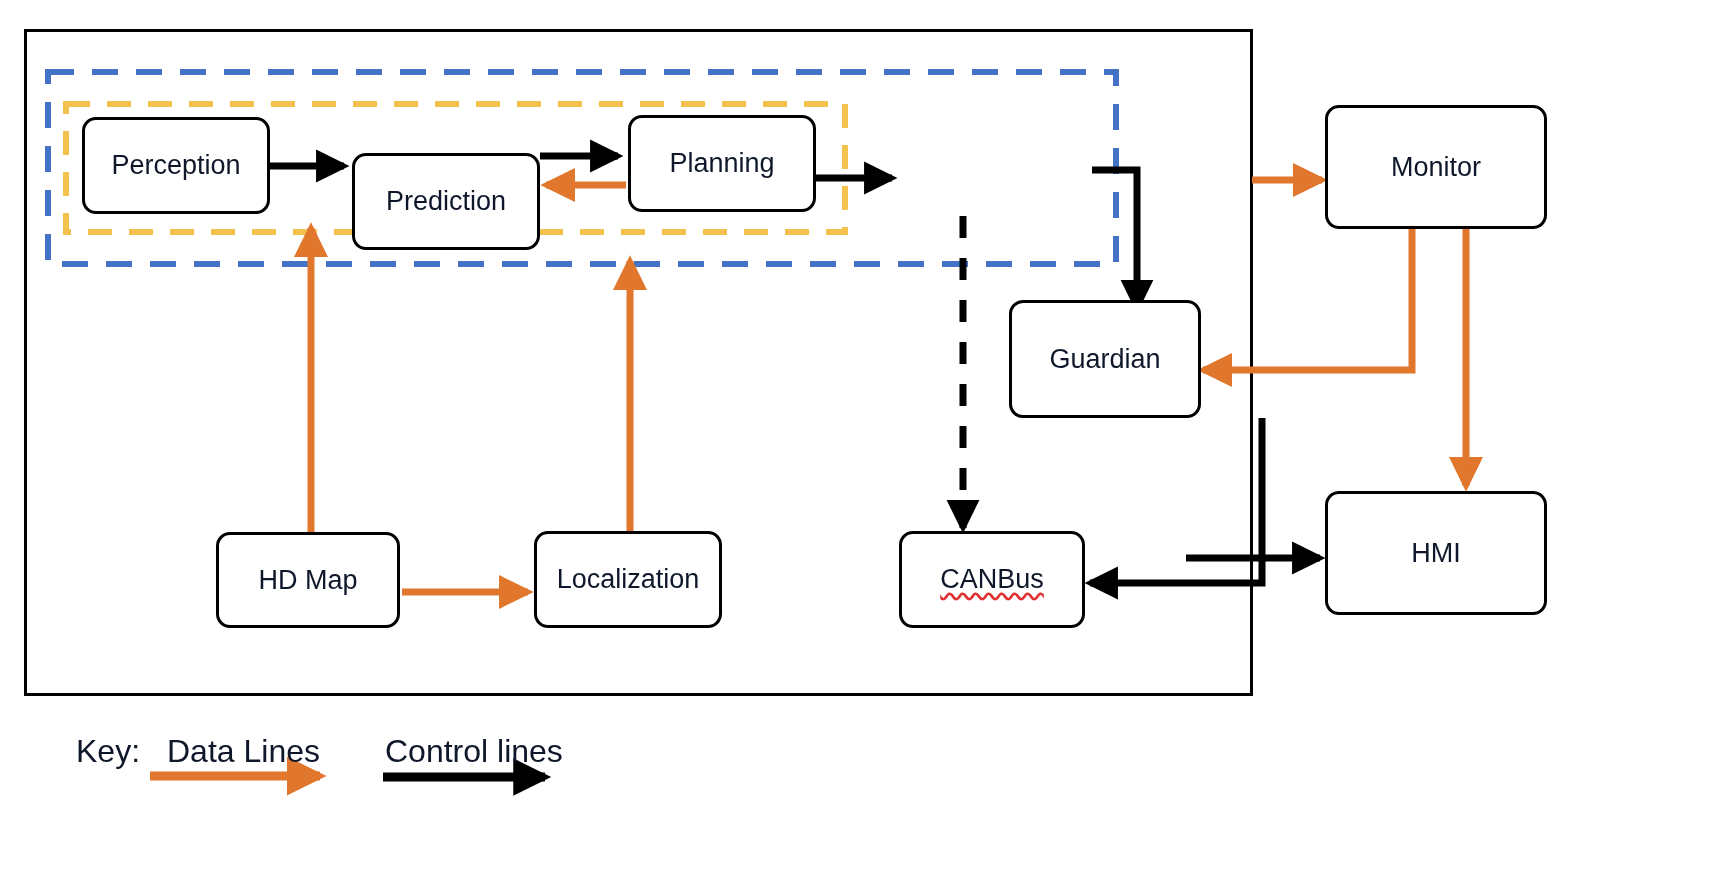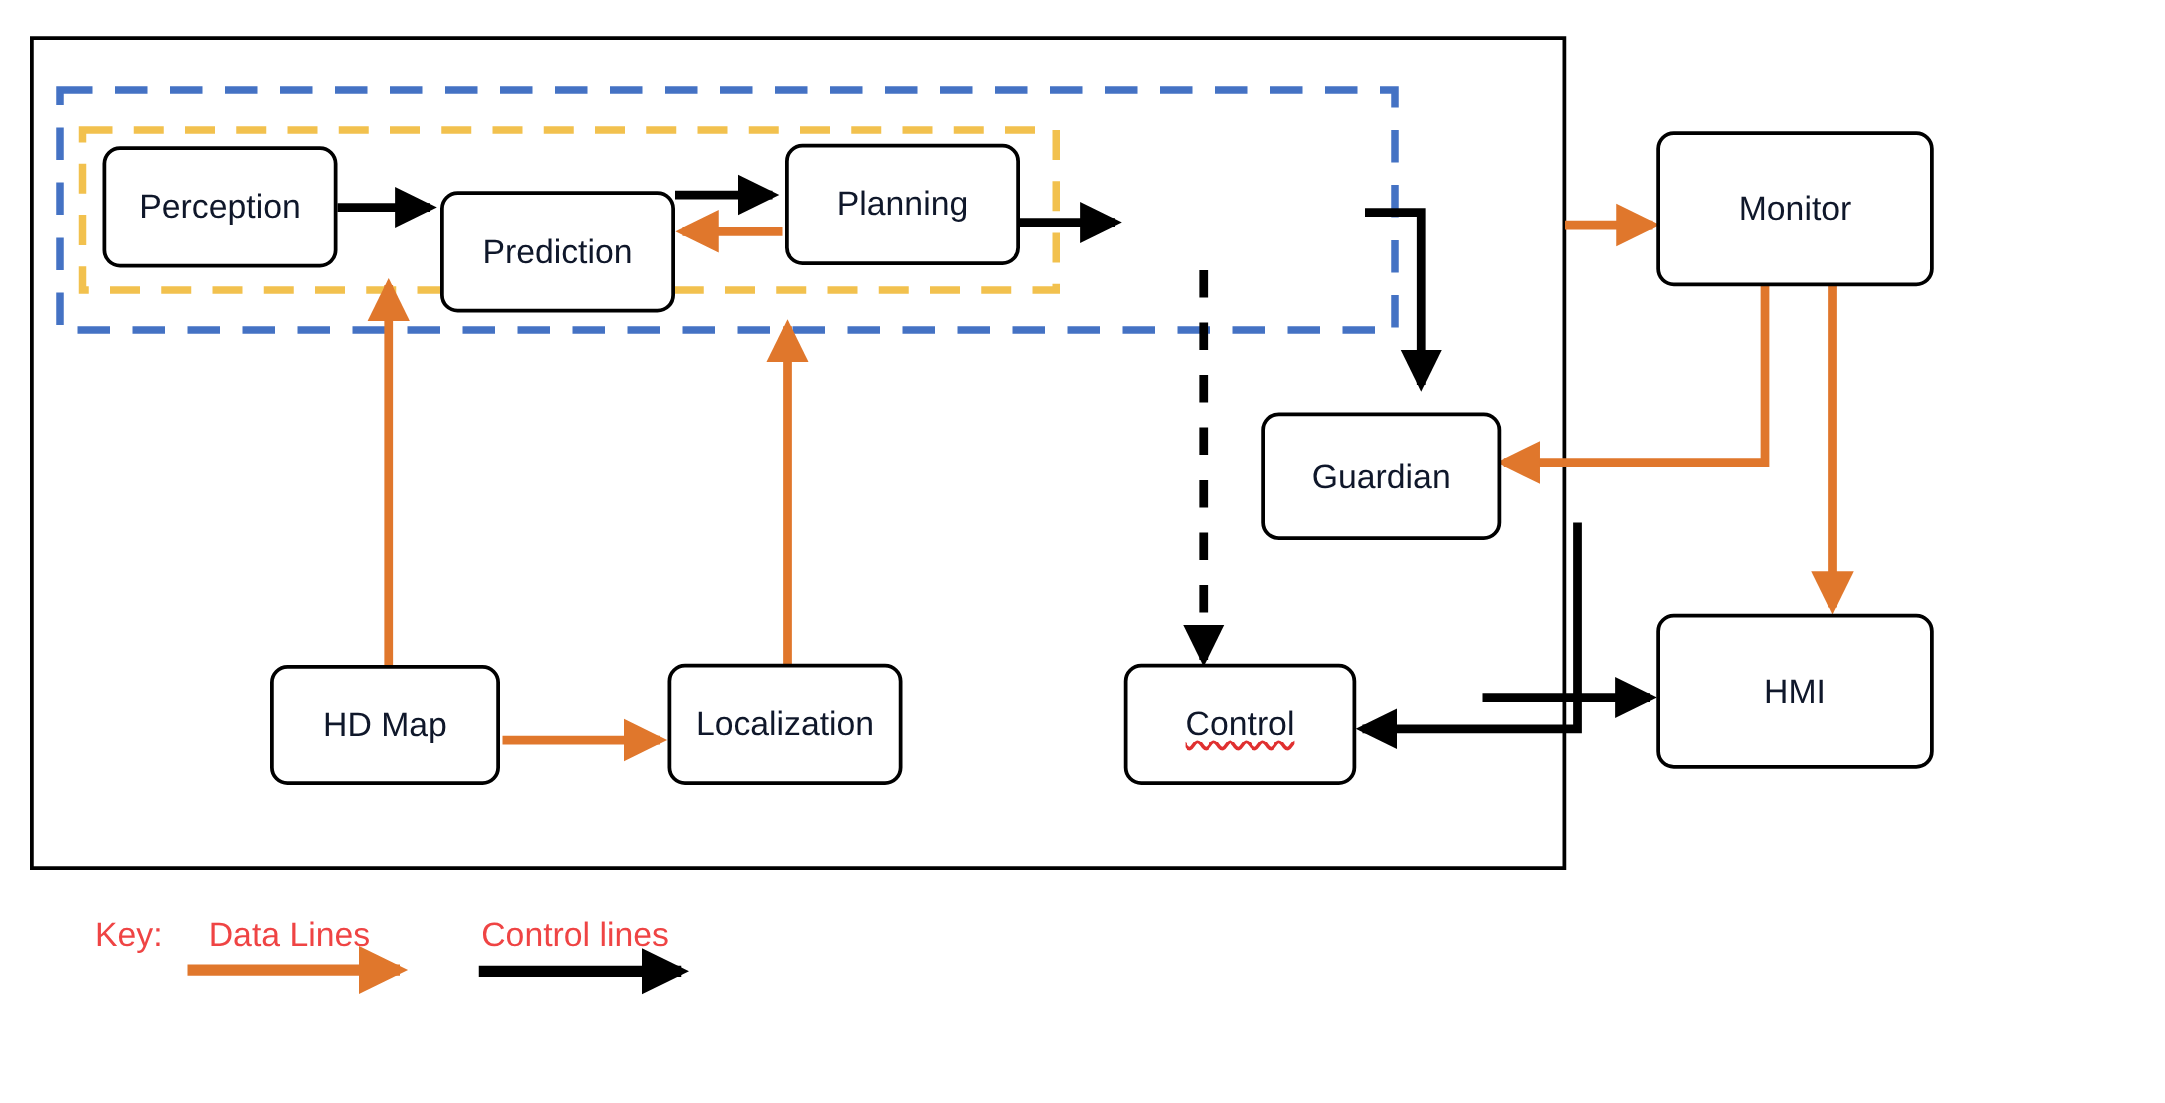--- a/index.html
+++ b/index.html
@@ -22,21 +22,21 @@
     line-height:1;
     white-space:nowrap;
   }
   .node span.misspelled{
     text-decoration: underline wavy #e03030;
     text-decoration-skip-ink:none;
     text-underline-offset:4px;
   }
 
   .keyrow{position:absolute;z-index:6;}
-  .key-label{font-size:27px;color:#ef4444;white-space:nowrap;}
+  .key-label{font-size:32px;color:#0f172a;white-space:nowrap;}
 </style>
 </head>
 <body>
 
 <div id="canvas">
 
   <svg class="layer" viewBox="0 0 1732 882">
     <defs>
       <marker id="ah-black" viewBox="0 0 12 12" refX="9.2" refY="6" markerWidth="5.2" markerHeight="5.2" orient="auto-start-reverse">
         <path d="M0,0.6 L11,6 L0,11.4 Z" fill="#000000"></path>
@@ -100,34 +100,34 @@
 
   <div class="node" style="left:628px; top:115px; width:188px; height:97px;">
     <span>Planning</span>
   </div>
 
 
   <div class="node" style="left:1325px; top:105px; width:222px; height:124px;">
     <span>Monitor</span>
   </div>
 
-  <div class="node" style="left:1009px; top:330px; width:192px; height:102px;border-radius:14px;">
+  <div class="node" style="left:1009px; top:300px; width:192px; height:118px;border-radius:14px;">
     <span>Guardian</span>
   </div>
 
   <div class="node" style="left:216px; top:532px; width:184px; height:96px;">
     <span>HD Map</span>
   </div>
 
   <div class="node" style="left:534px; top:531px; width:188px; height:97px;">
     <span>Localization</span>
   </div>
 
   <div class="node" style="left:899px; top:531px; width:186px; height:97px;">
-    <span class="misspelled">Control</span>
+    <span class="misspelled">CANBus</span>
   </div>
 
   <div class="node" style="left:1325px; top:491px; width:222px; height:124px;">
     <span>HMI</span>
   </div>
 
   <div class="keyrow key-label" style="left:76px; top:733px;">Key:</div>
 
   <div class="keyrow key-label" style="left:167px; top:733px;">Data Lines</div>
 

